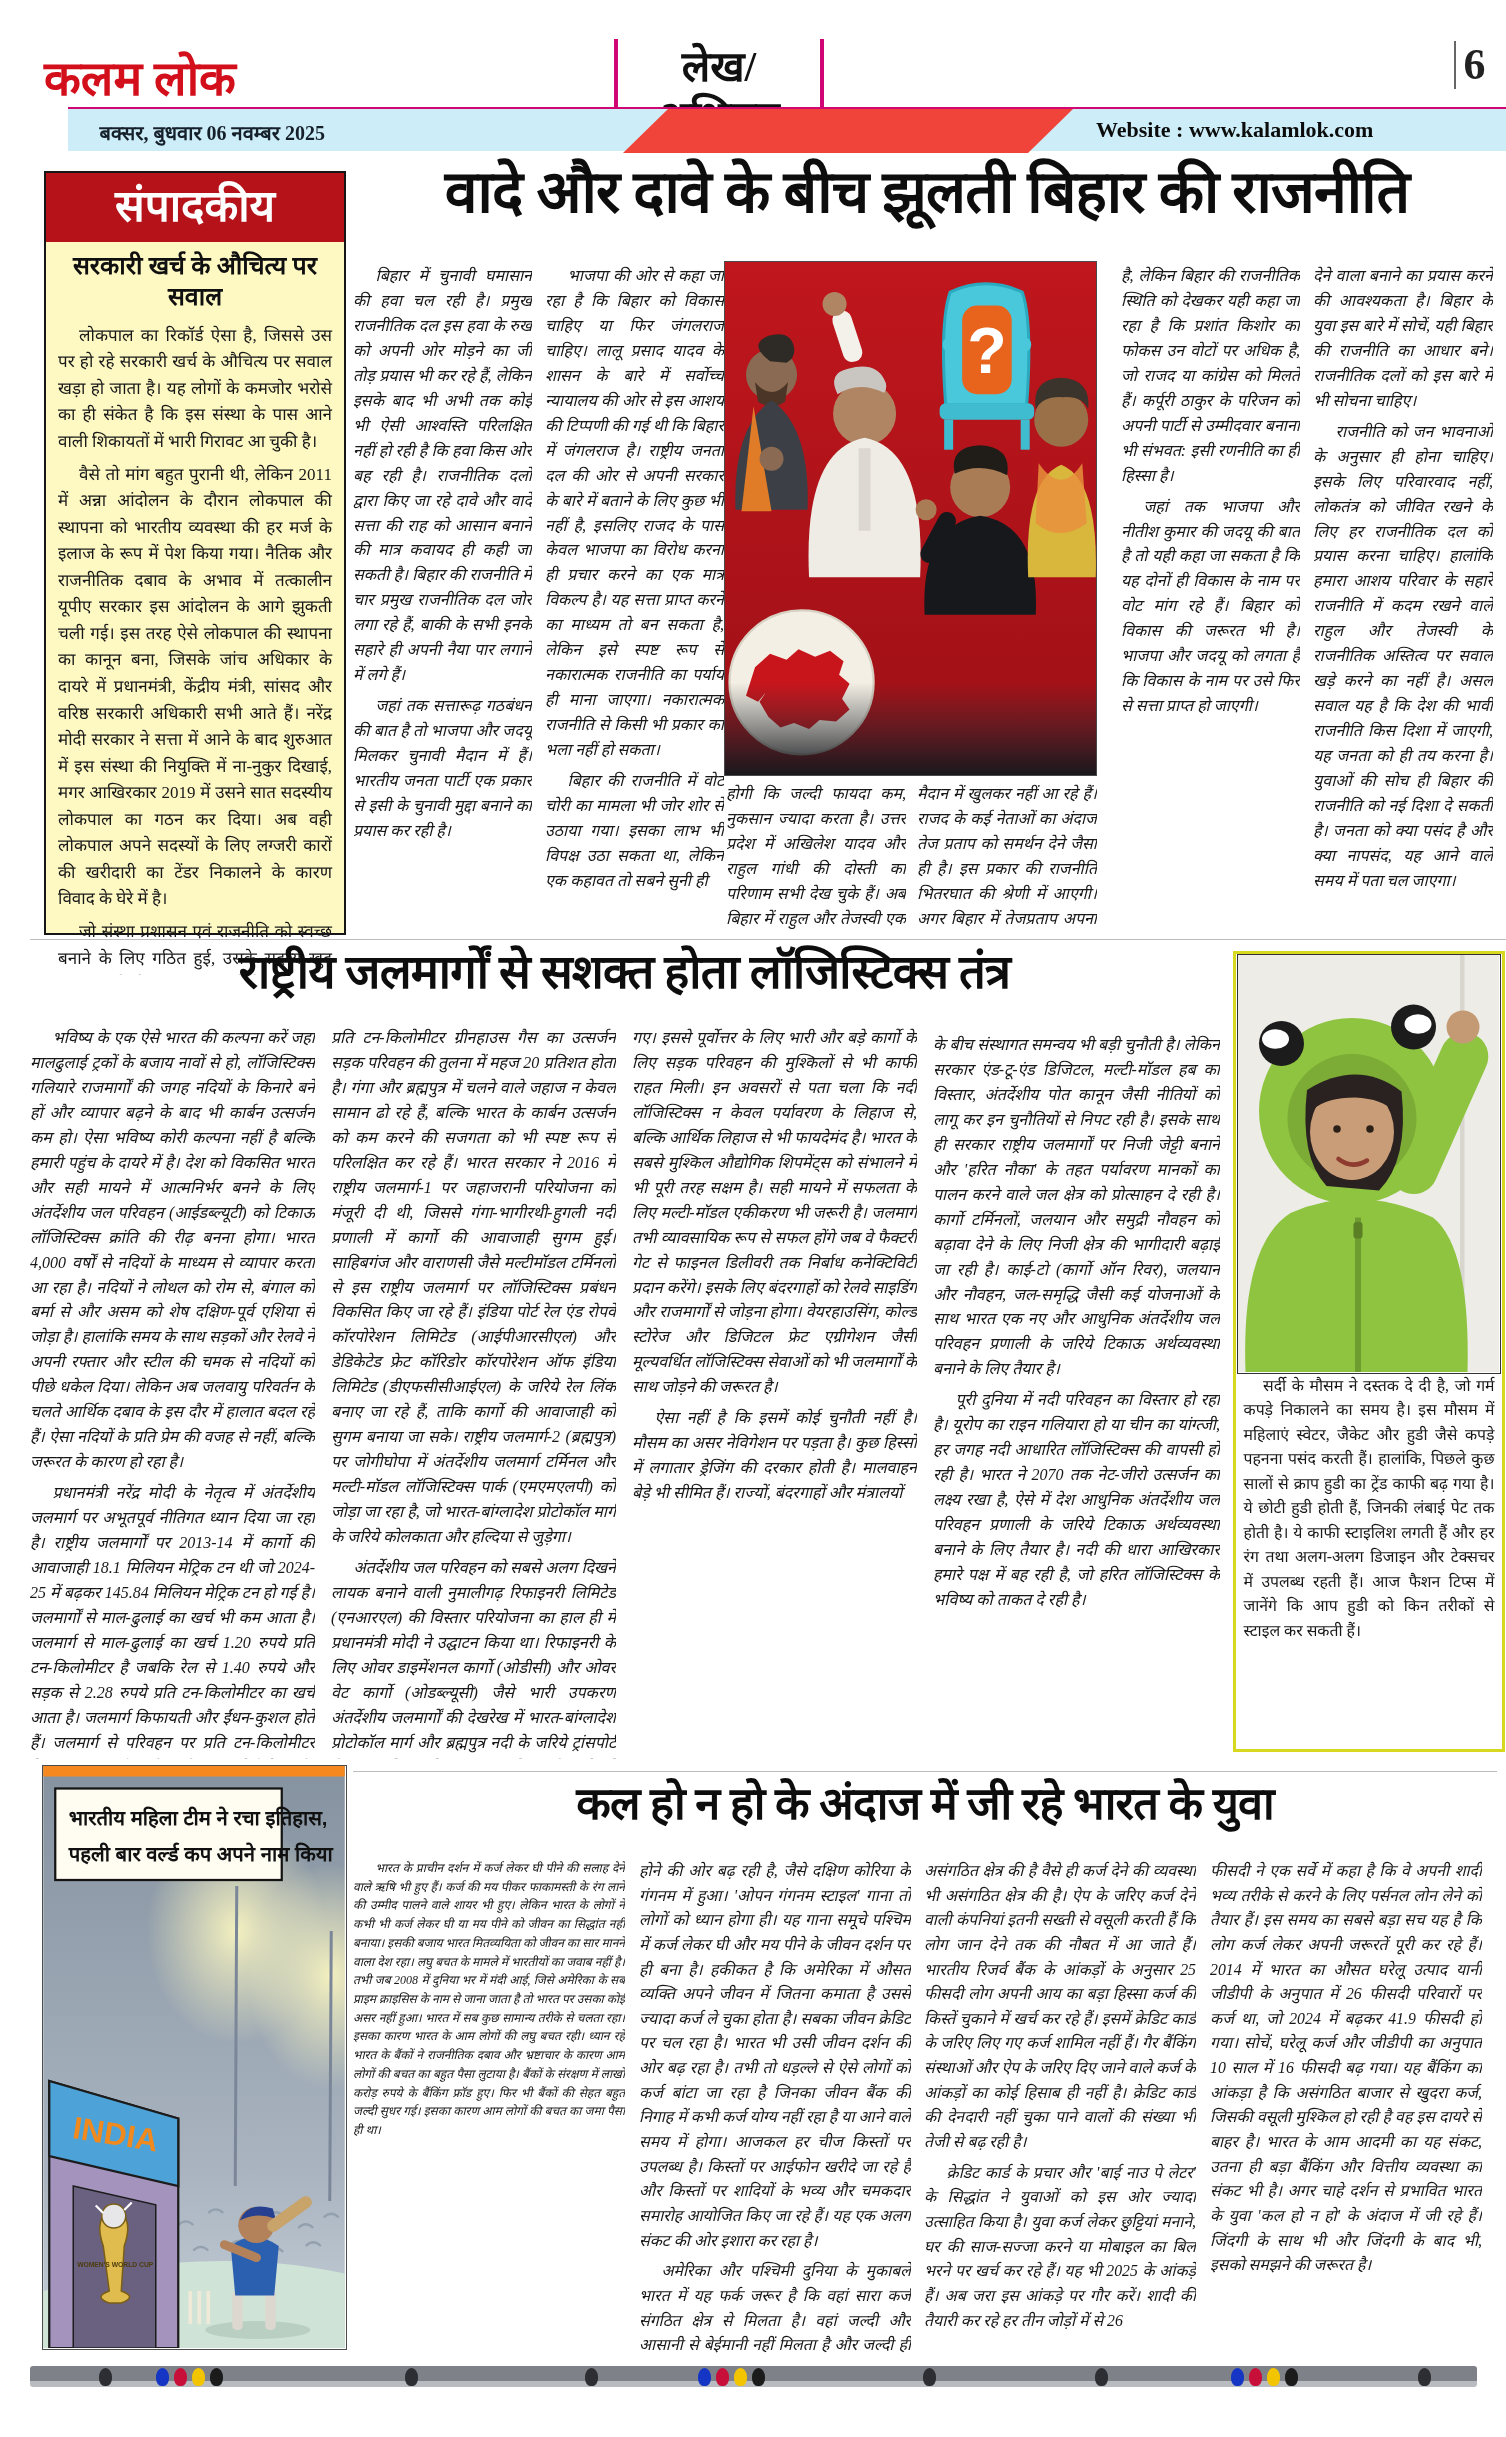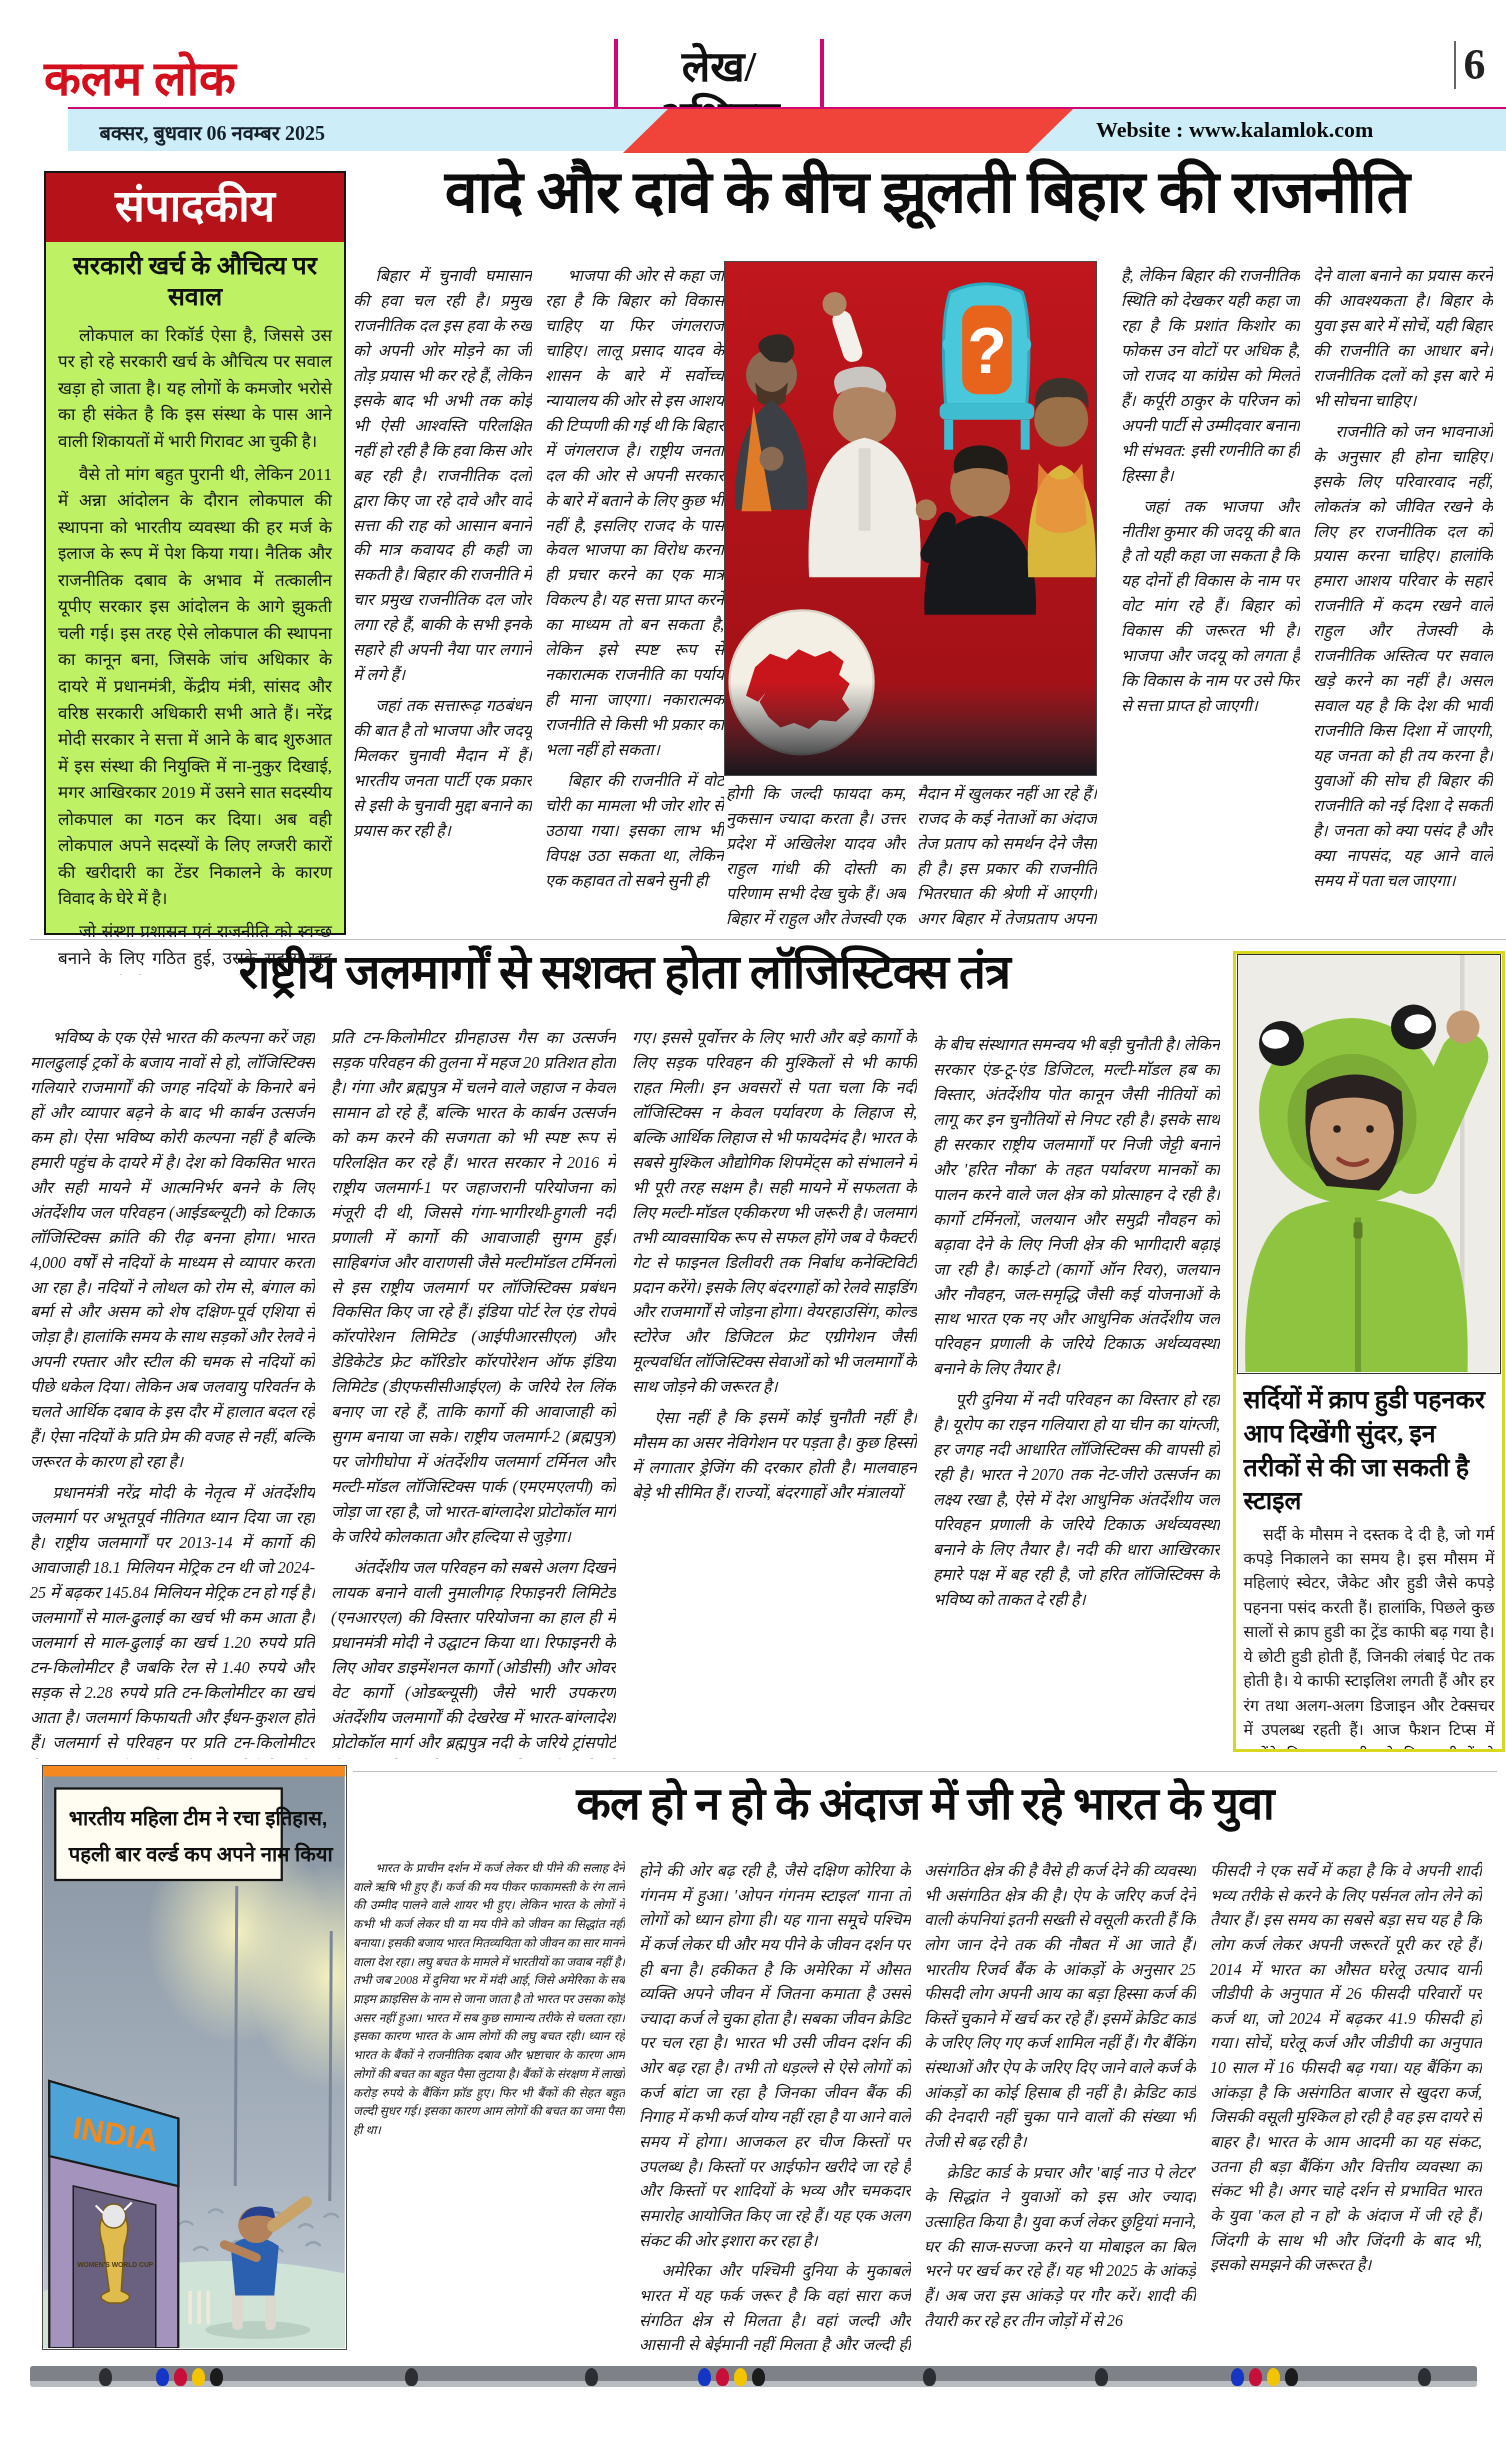--- a/index.html
+++ b/index.html
@@ -17,21 +17,21 @@
   .section-head{
     font-size:42px;font-weight:800;color:#111;text-align:center;
     border-left:4.5px solid #cf0673;border-right:4.5px solid #cf0673;
     padding:3px 19.5px;line-height:1.2;
   }
   .pageno{font-size:44px;font-weight:700;color:#222;border-left:2.3px solid #666;padding-left:7.5px;line-height:1.1;}
   .strip{background:#cdeef8;border-top:2.3px solid #cf0673;}
   .strip-red{background:#f0443a;clip-path:polygon(10% 0,100% 0,90% 100%,0 100%);}
   .dateline{font-size:20px;font-weight:700;color:#15202b;}
   .website{font-size:22px;font-weight:700;color:#0c0c0c;}
-  .ed-box{border:2.3px solid #161616;background:#bef264;}
+  .ed-box{border:2.3px solid #161616;background:#fef9c3;}
   .ed-head{background:#b5121a;color:#ffffff;font-size:44px;font-weight:800;text-align:center;line-height:68px;}
   .ed-title{font-size:25px;font-weight:800;color:#101010;text-align:center;margin:7.5px 0 6px 0;line-height:1.25;}
   .ed-body{font-size:17px;line-height:1.56;text-align:justify;padding:4.5px 12px 7.5px 12px;overflow:hidden;}
   .ed-body p{margin:0 0 6.8px 0;text-indent:21px;}
   .rule{background:#bdbdbd;height:0.8px;}
   .photo-frame{border:1.5px solid #4a4a4a;overflow:hidden;background:#b8151b;}
   .rail{border:3.8px solid #d9d820;background:#ffffff;overflow:hidden;}
   .rail-title{font-size:25px;font-weight:800;line-height:1.35;color:#0d0d0d;padding:9px 7.5px 4.5px 7.5px;}
   .rail-body{font-size:15.8px;line-height:1.55;text-align:justify;padding:0 7.5px;overflow:hidden;}
   .rail-body p{margin:0 0 6px 0;text-indent:19.5px;}
@@ -202,21 +202,20 @@
         <path d="M100 206 q18 -40 62 -34 q36 4 44 36 q-12 -16 -50 -18 q-38 0 -56 16z" fill="#2a2220"></path>
         <circle cx="132" cy="232" r="5" fill="#2b2017"></circle>
           <circle cx="176" cy="232" r="5" fill="#2b2017"></circle>
         <path d="M134 272 q18 14 38 2" stroke="#8e3b30" stroke-width="6" fill="none" stroke-linecap="round"></path>
 
         <line x1="160" y1="350" x2="160" y2="556" stroke="#6f9c2f" stroke-width="8"></line>
         <rect x="154" y="356" width="12" height="22" rx="4" fill="#5a7f25"></rect>
       </g>
     </svg>
   </div>
-  <div class="rail-title">सर्दियों में क्राप हुडी पहनकर आप दिखेंगी सुंदर, इन तरीकों से की जा सकती है स्टाइल</div>
   <div class="rail-body" style="height:285px;">
     <p>सर्दी के मौसम ने दस्तक दे दी है, जो गर्म कपड़े निकालने का समय है। इस मौसम में महिलाएं स्वेटर, जैकेट और हुडी जैसे कपड़े पहनना पसंद करती हैं। हालांकि, पिछले कुछ सालों से क्राप हुडी का ट्रेंड काफी बढ़ गया है। ये छोटी हुडी होती हैं, जिनकी लंबाई पेट तक होती है। ये काफी स्टाइलिश लगती हैं और हर रंग तथा अलग-अलग डिजाइन और टेक्सचर में उपलब्ध रहती हैं। आज फैशन टिप्स में जानेंगे कि आप हुडी को किन तरीकों से स्टाइल कर सकती हैं।</p>
 
   </div>
 </div>
 
 <div class="abs rule" style="left:353px;top:1771px;width:1144px;"></div>
 
 <div class="abs cartoon-frame" style="left:42px;top:1765px;width:305px;height:585px;">
   <svg width="302" height="582" viewBox="0 0 402 776" xmlns="http://www.w3.org/2000/svg">

